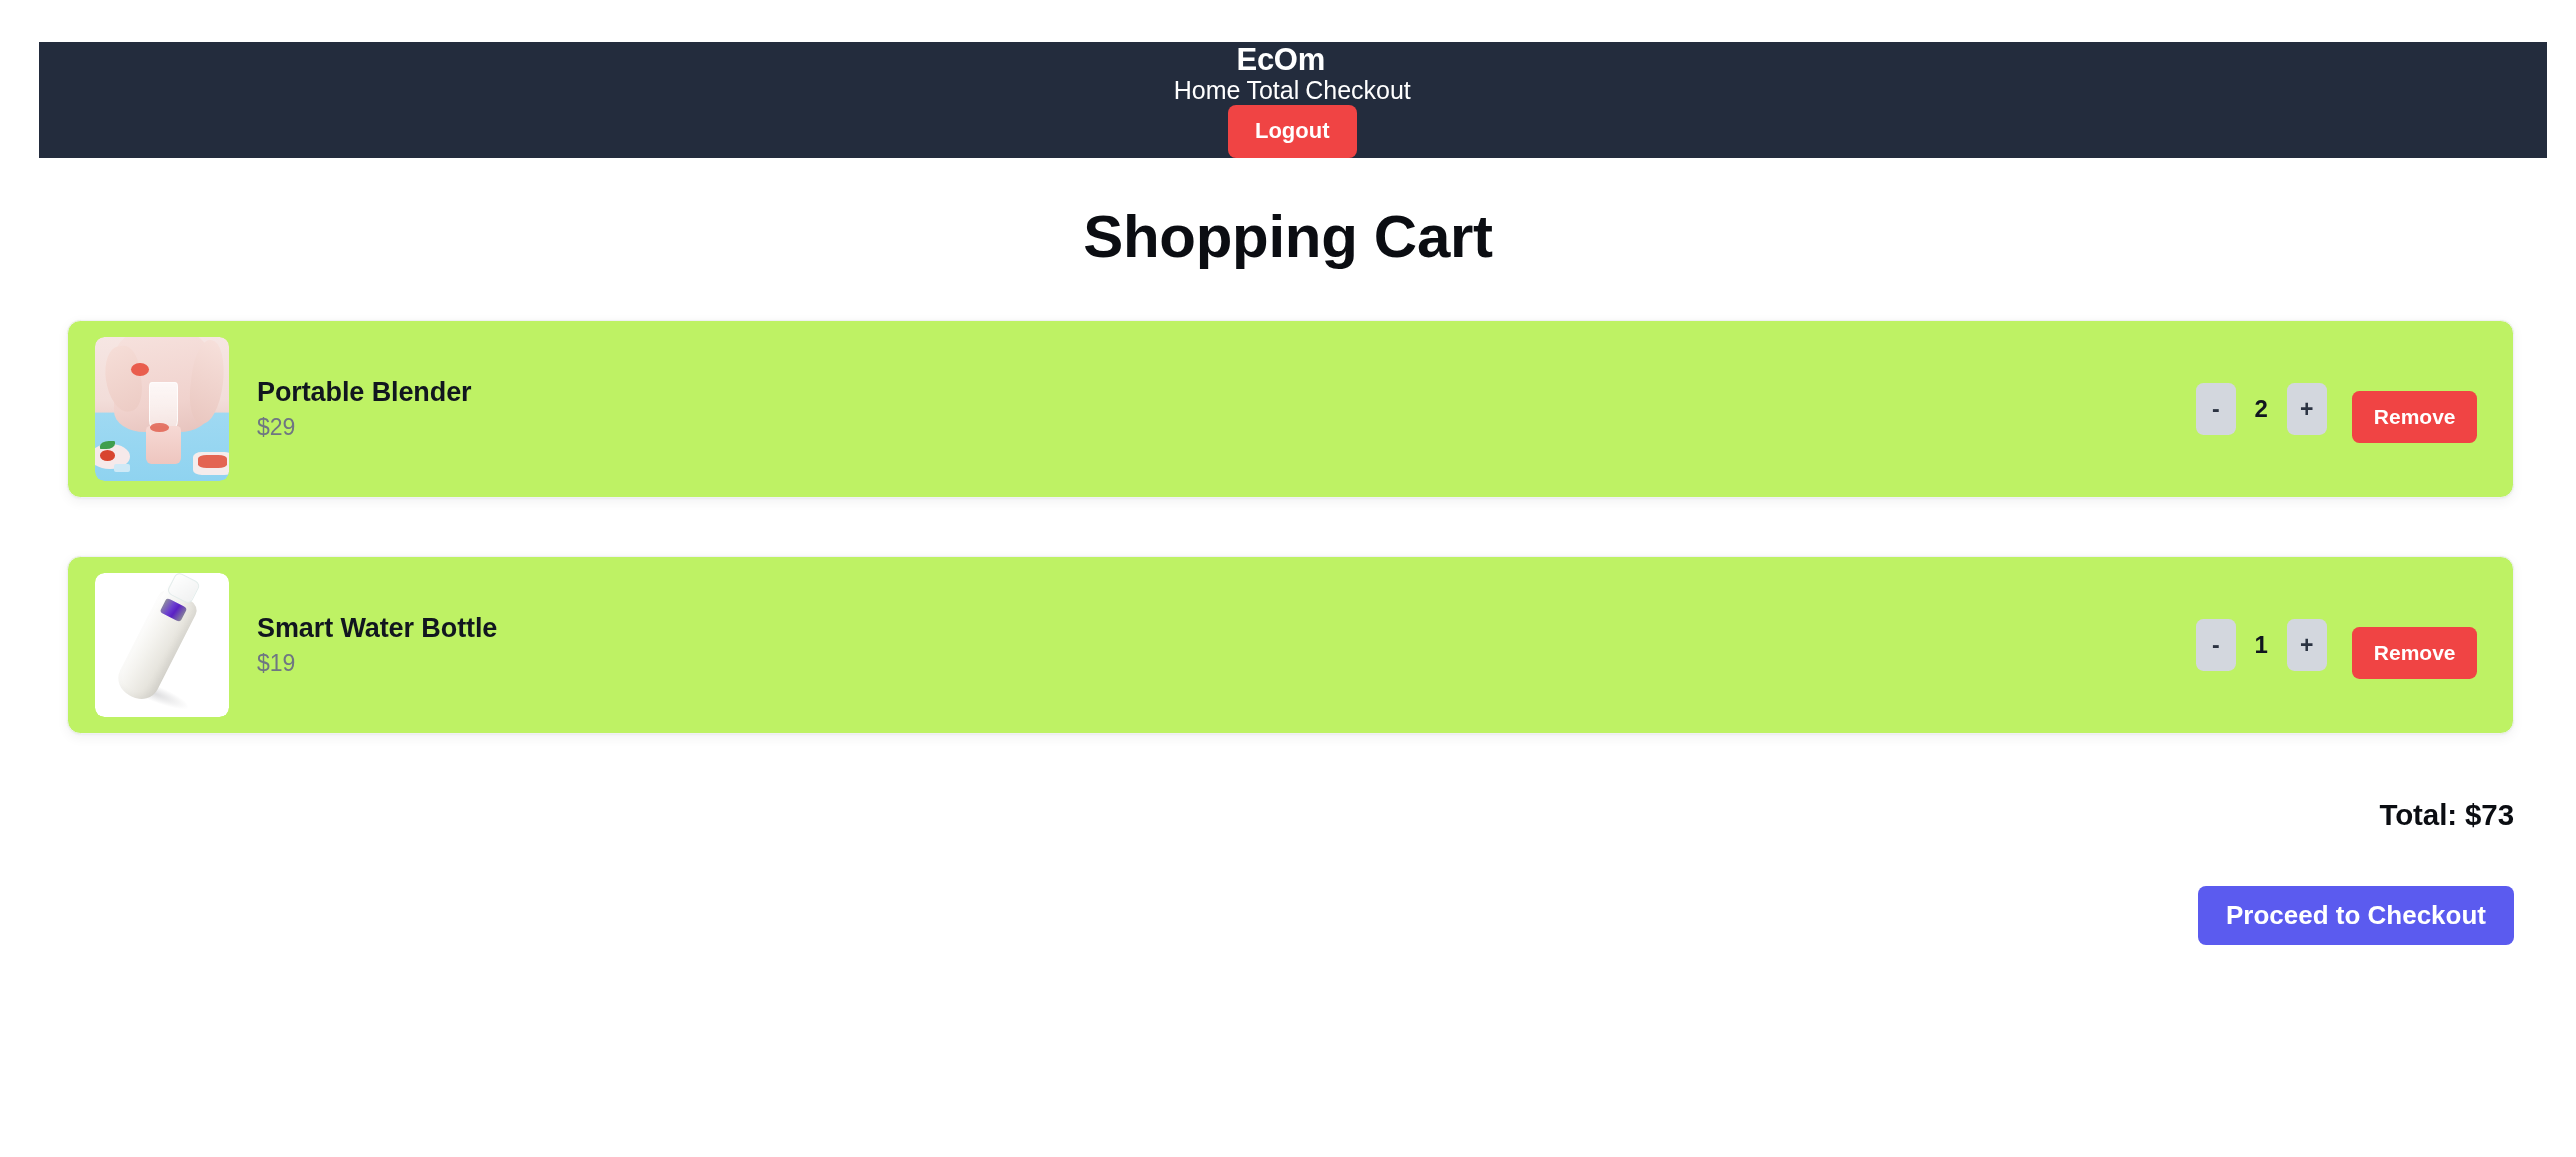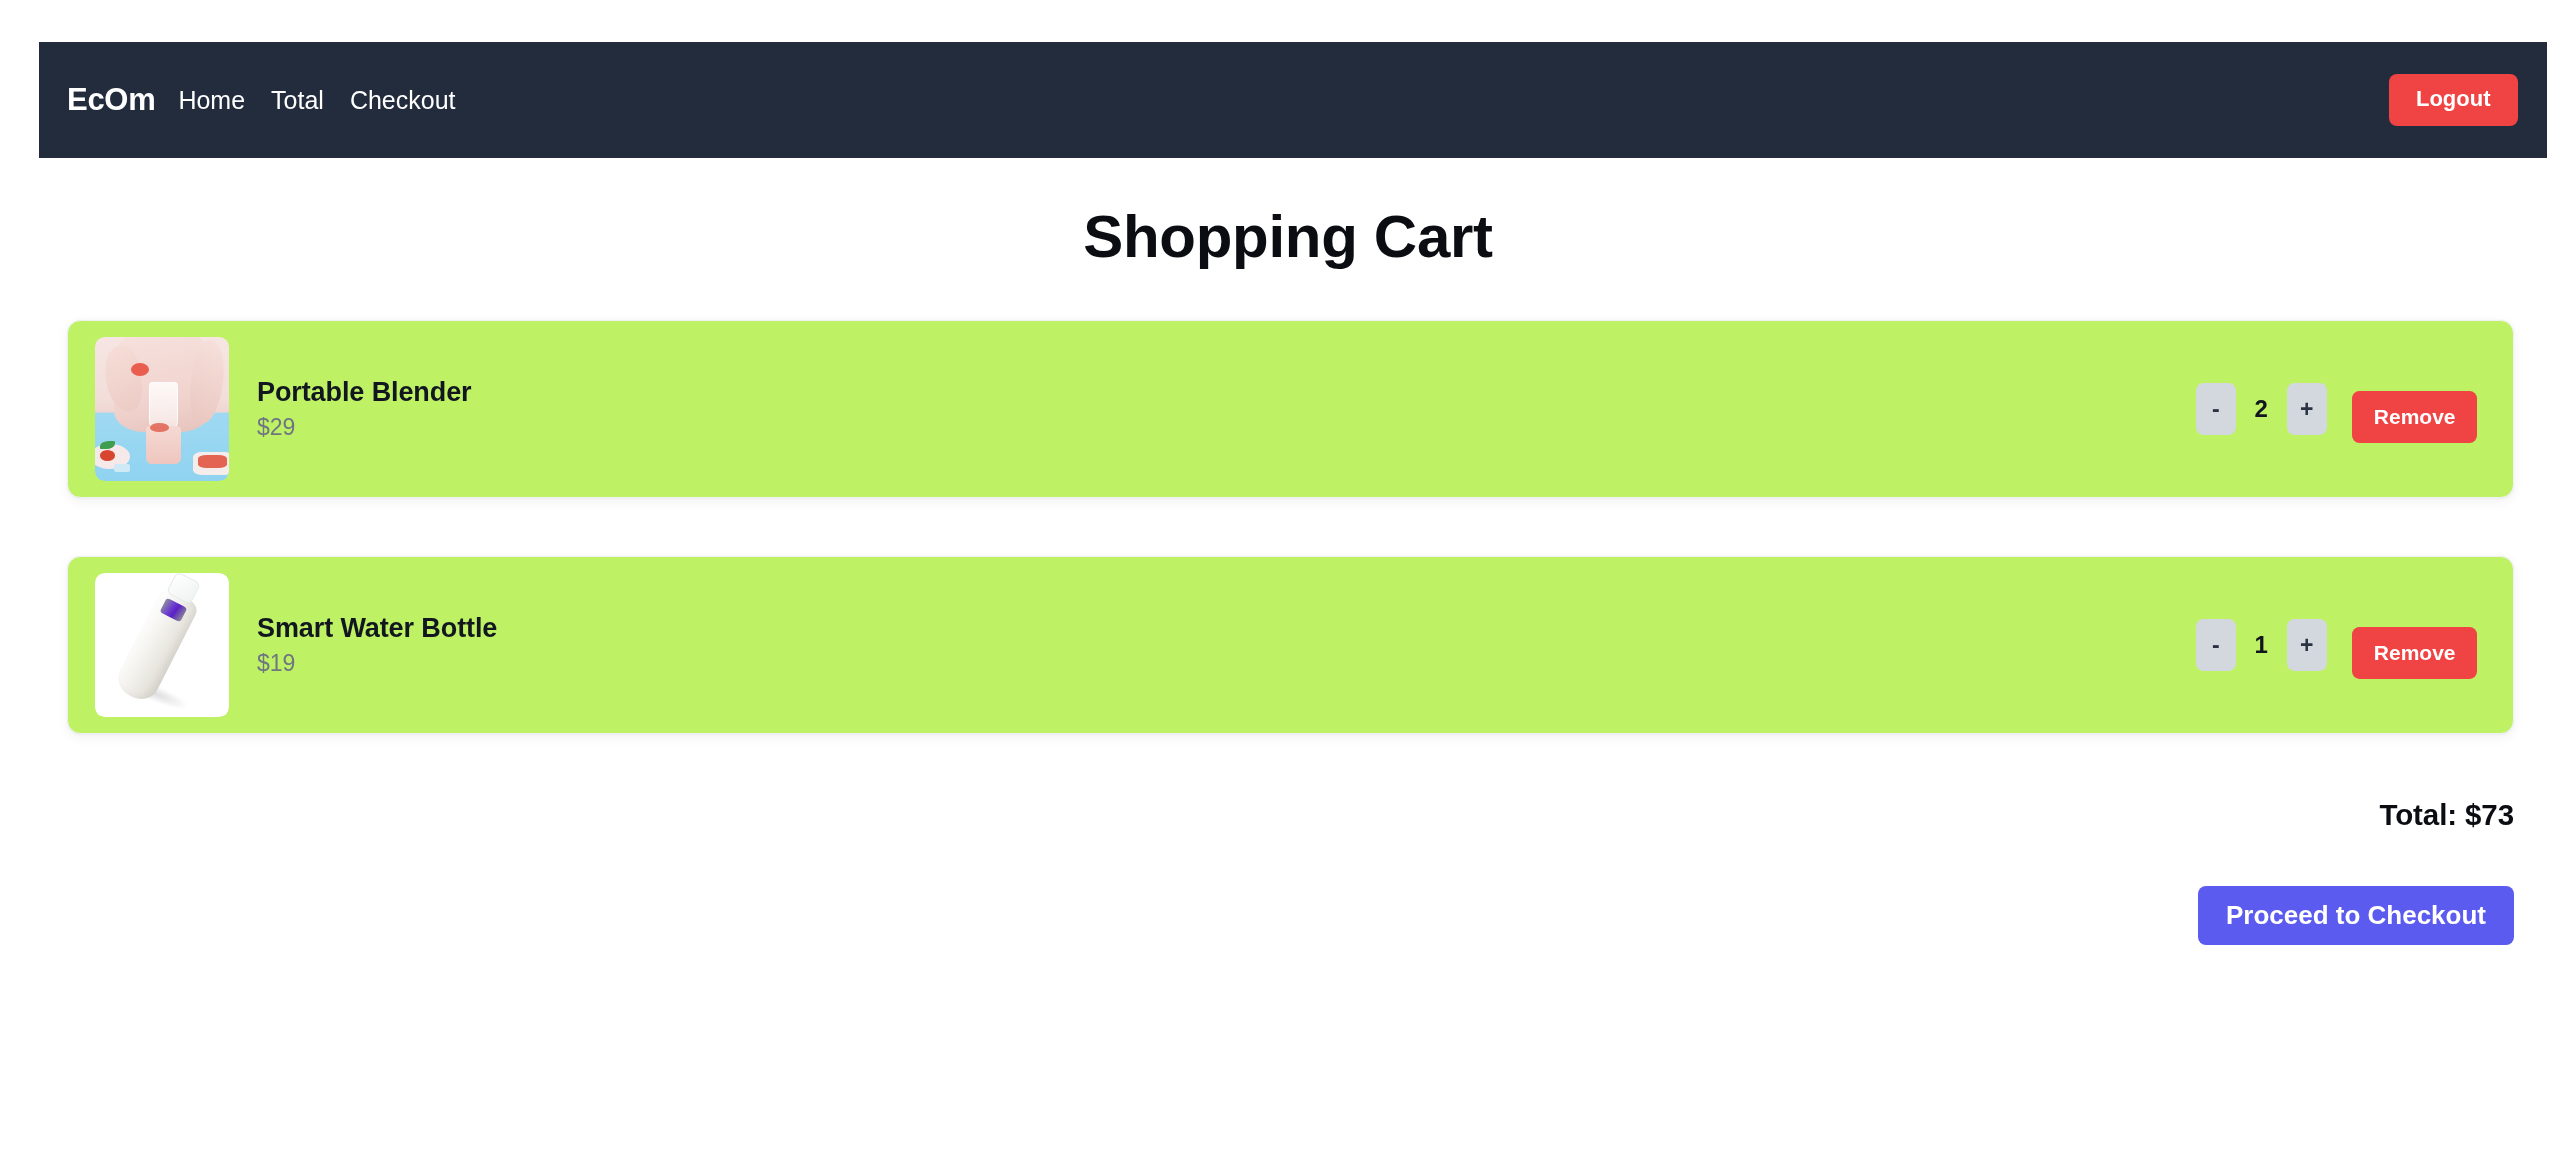--- a/index.html
+++ b/index.html
@@ -23,34 +23,35 @@
   .navbar {
     position: absolute;
     left: 39px;
     top: 42px;
     width: 2508px;
     height: 116px;
     background: #232c3d;
     display: flex;
     align-items: center;
     padding: 0 29.5px 0 28px;
+    flex-direction: column;
   }
 
   .brand {
     color: #ffffff;
     font-size: 31px;
     font-weight: 700;
     letter-spacing: -0.3px;
     margin-right: 23px;
   }
 
   .nav-links {
     display: flex;
     align-items: center;
-    gap: 26px;
+    gap: 6px;
   }
 
   .nav-link {
     color: #ffffff;
     font-size: 25px;
     font-weight: 400;
     text-decoration: none;
     line-height: 1;
   }
 

